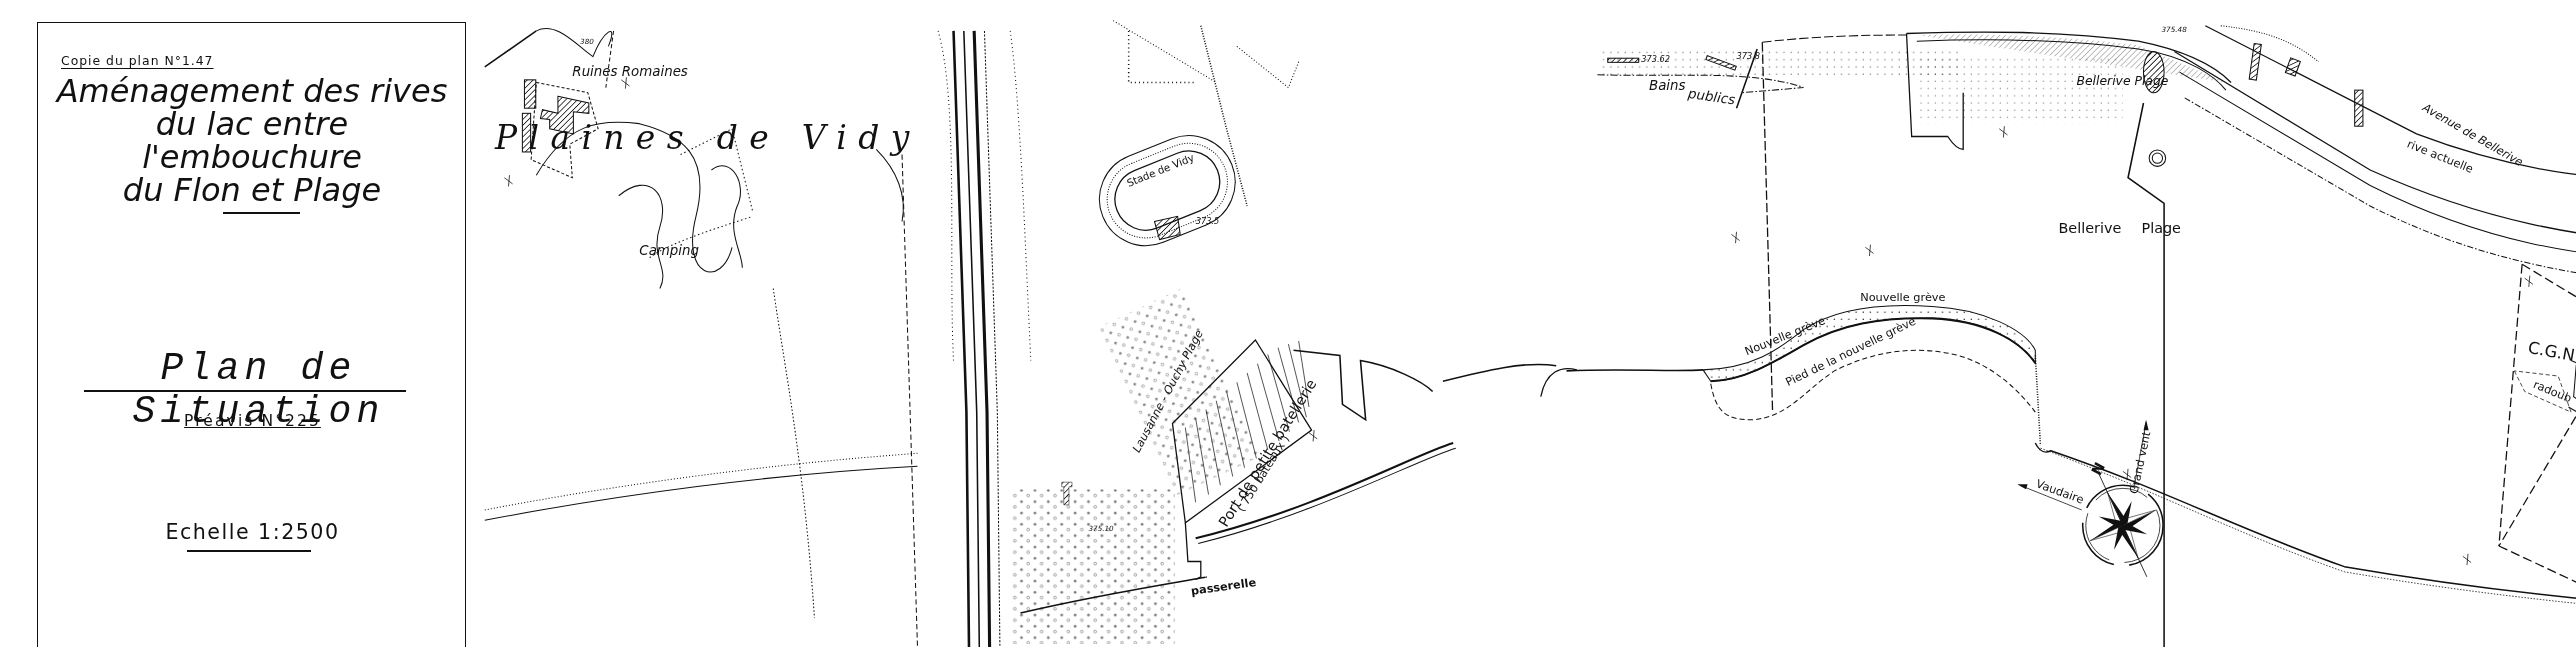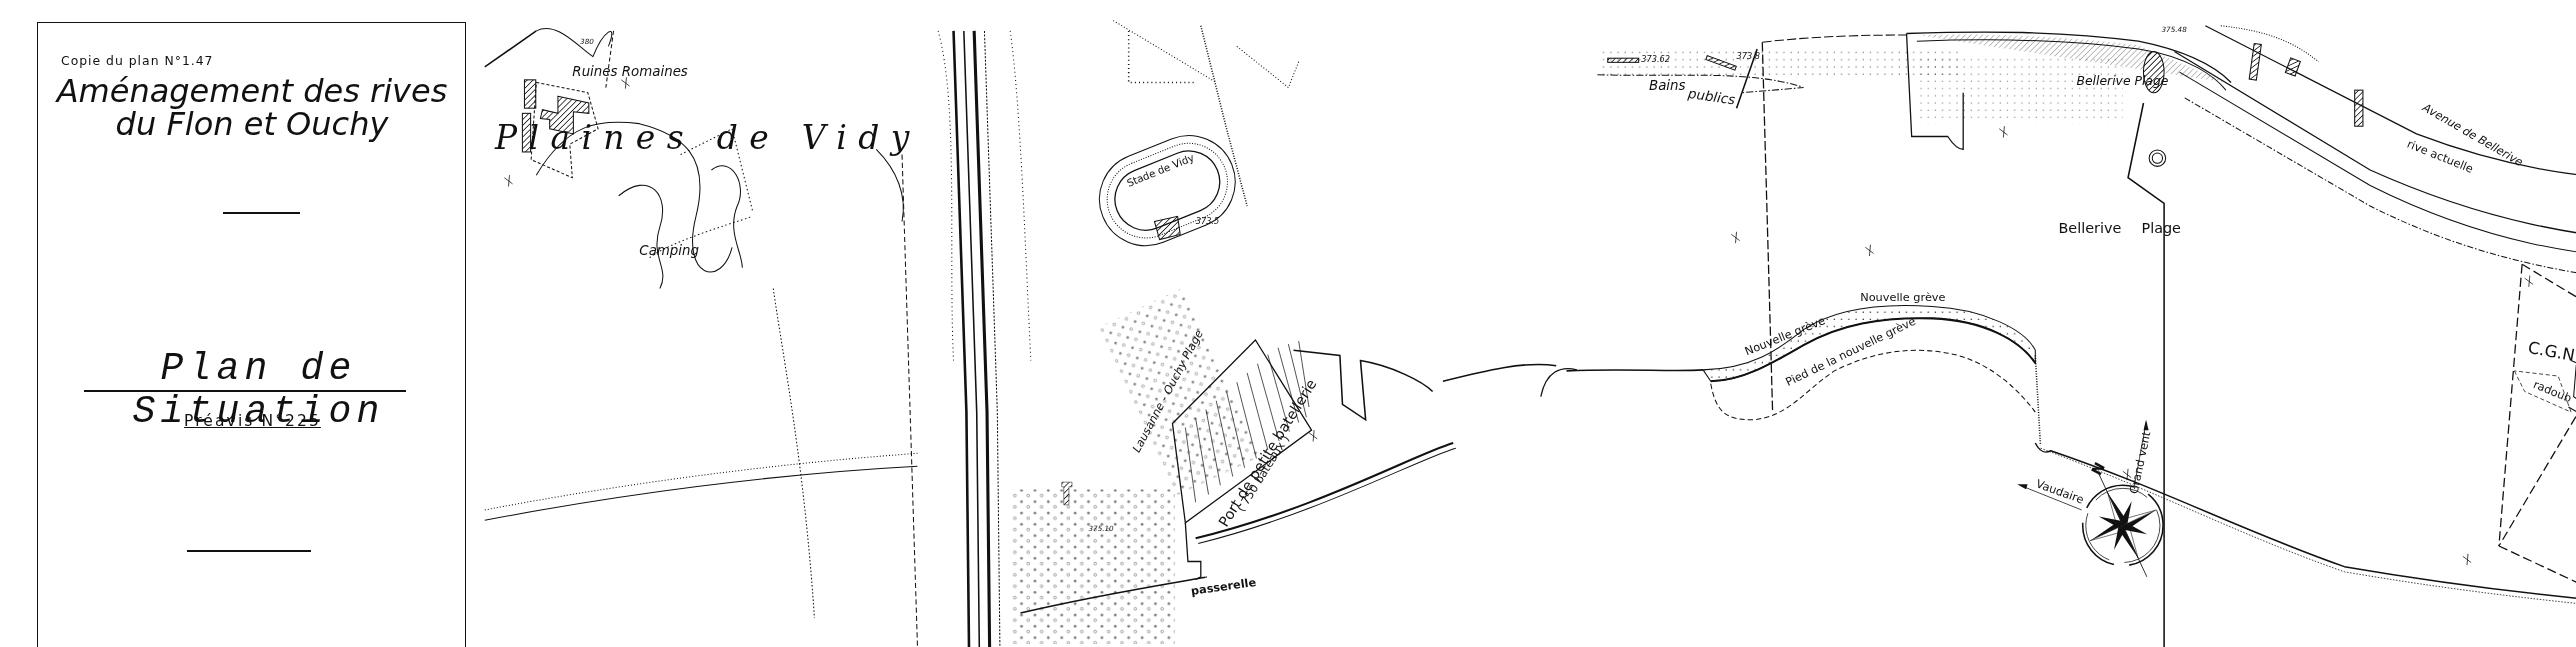--- a/index.html
+++ b/index.html
@@ -1,20 +1,20 @@
 <!DOCTYPE html>
 <html style="font-size:8.2px"><head>
 <meta charset="utf-8">
 <style>
   html, body { margin:0; padding:0; background:#ffffff; }
   body { width:3943px; height:647px; position:relative; overflow:hidden; font-family:"DejaVu Sans", sans-serif; color:#111; }
   .sheet { position:absolute; left:0; top:0; width:3943px; height:647px; background:#fff; }
   
   .title-block { position:absolute; left:37px; top:21.6px; width:429px; height:639px; border-left:1.5px solid #111; border-top:1px solid #111; border-right:1.5px solid #111; box-sizing:border-box; }
-  .copy-line { position:absolute; left:23px; top:30px; font-size:12.4px; letter-spacing:1px; text-underline-offset:3.1px; }
+  .copy-line { position:absolute; left:23px; top:30px; font-size:12.4px; letter-spacing:1px; text-decoration:underline; text-underline-offset:3.1px; }
   .main-title { position:absolute; left:15.5px; top:52px; width:397px; text-align:center; font-style:italic; font-size:32px; line-height:33px; font-weight:500; }
   .title-rule { position:absolute; left:185px; top:189px; width:77px; border-top:2.1px solid #111; }
   .plan-title { position:absolute; left:30px; top:324px; width:381px; text-align:center; font-style:italic; font-size:38px; letter-spacing:5.2px; font-family:Liberation Mono, monospace; }
   .plan-rule { position:absolute; left:46px; top:367px; width:322px; border-top:2.1px solid #111; }
   .preavis { position:absolute; left:0; top:389px; width:429px; text-align:center; font-size:15.5px; letter-spacing:2.1px;text-decoration:underline; }
   .echelle { position:absolute; left:0; top:497px; width:429px; text-align:center; font-size:20.6px; letter-spacing:1.5px; }
   .echelle-rule { position:absolute; left:149px; top:527px; width:124px; border-top:2.1px solid #111; }
   .footer { position:absolute; top:622px; font-size:15.5px; letter-spacing:1.5px; font-family:"Liberation Sans", sans-serif; }
   .map { position:absolute; left:464px; top:0; width:3479px; height:647px; }
   .map svg { width:100%; height:100%; }
@@ -24,26 +24,28 @@
 </style>
 </head>
 <body>
 
 <div class="sheet">
 
   <div class="title-block">
     <div class="copy-line">Copie du plan N°1.47</div>
     <div class="main-title">
       <div>Aménagement des rives</div>
-      <div>du Flon et Ouchy</div>
+      <div>du lac entre l'embouchure</div>
+      <div>du Flon et Plage</div>
     </div>
     <div class="title-rule"></div>
     <div class="plan-title">Plan de Situation</div>
     <div class="plan-rule"></div>
     <div class="preavis">Préavis N°225</div>
+    <div class="echelle">Echelle 1:2500</div>
     <div class="echelle-rule"></div>
     <div class="footer" style="left:41px">JANVIER 1961</div>
     <div class="footer" style="left:175px">ETUDES SPECIALES</div>
     <div class="footer" style="left:330px">R.P.N. 373.60</div>
   </div>
 
   <div class="map">
     <svg viewBox="900 0 6753 1256" xmlns="http://www.w3.org/2000/svg">
       <defs>
         <pattern id="hatch" width="8" height="8" patternUnits="userSpaceOnUse" patternTransform="rotate(45)">

